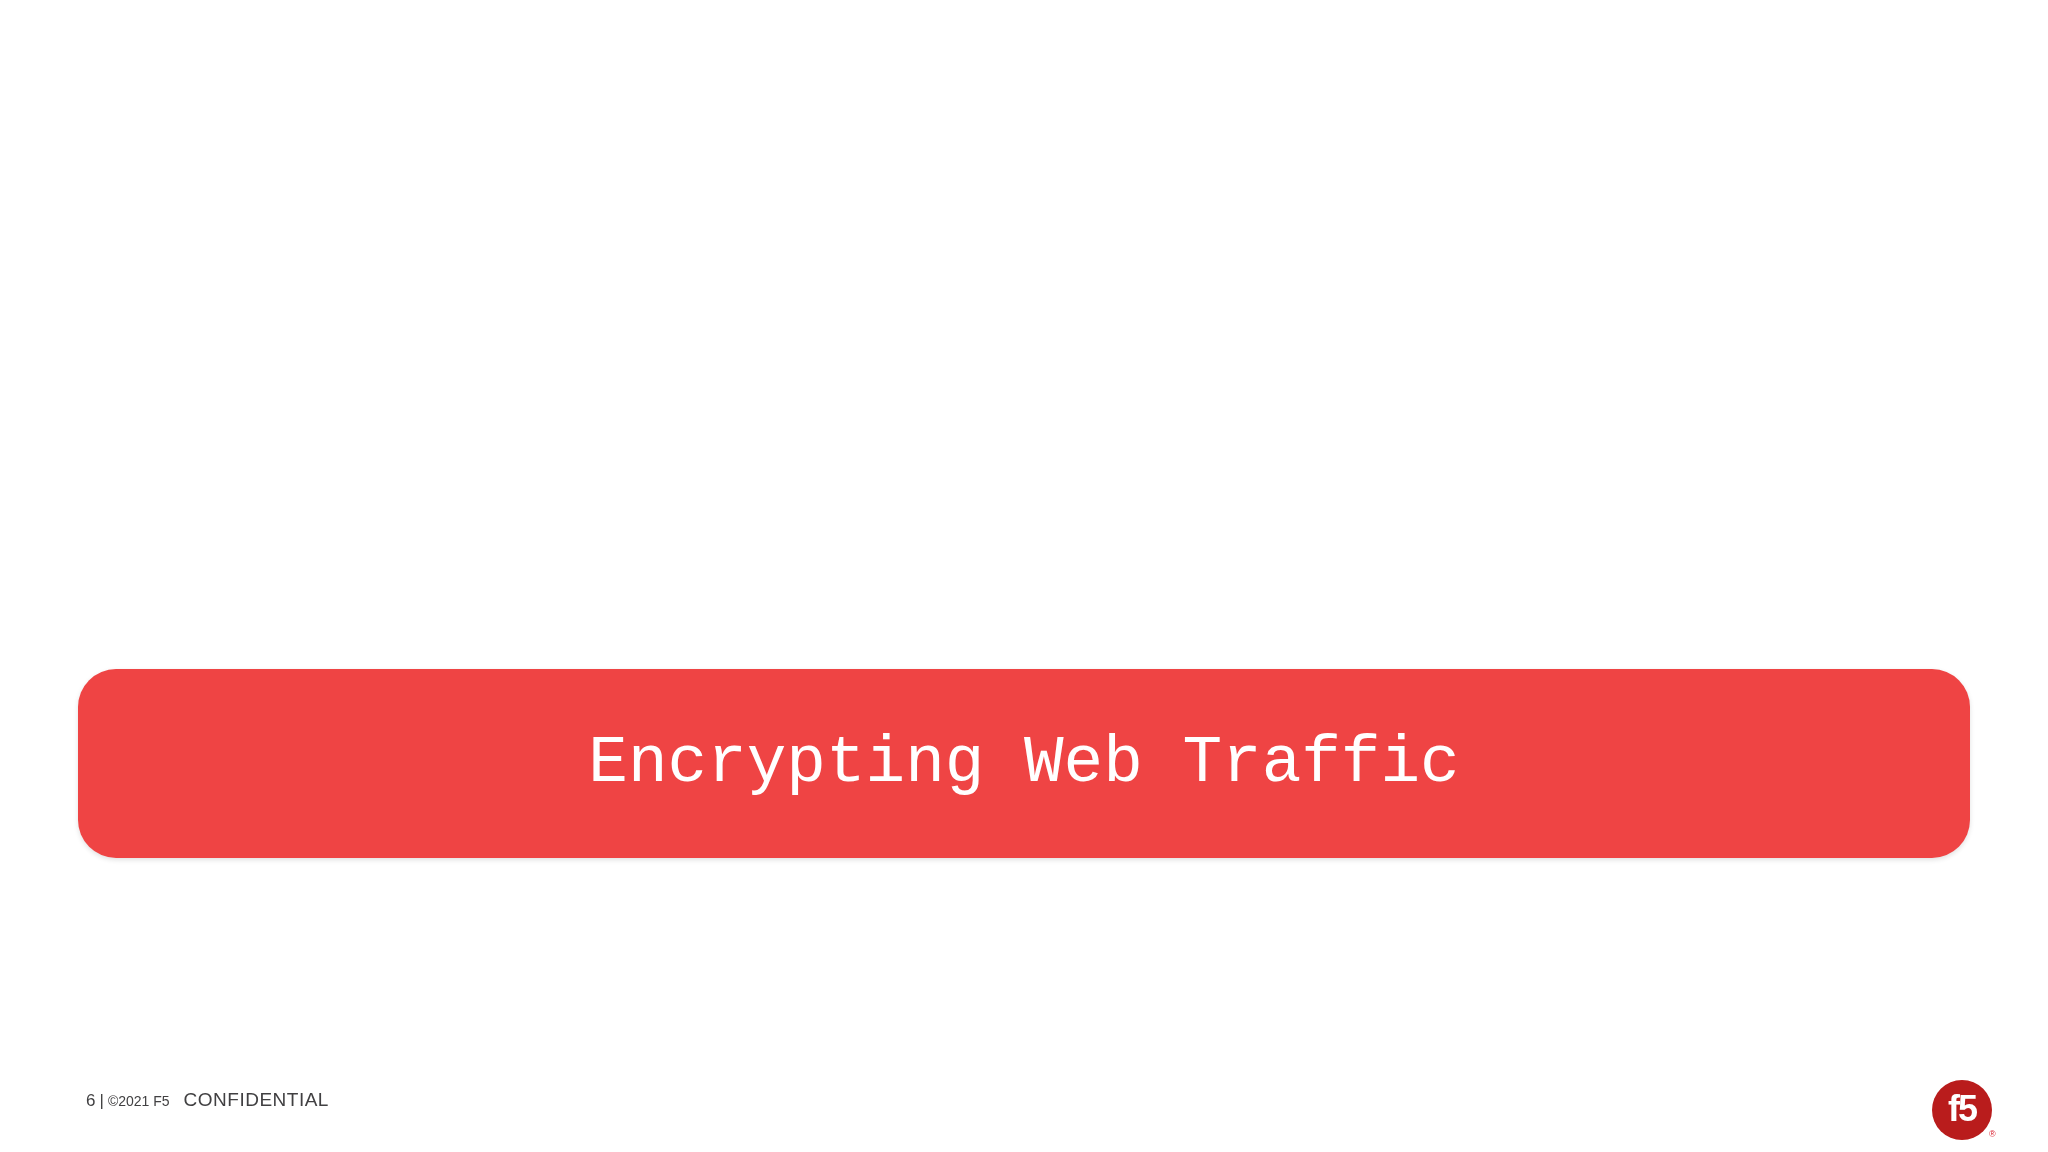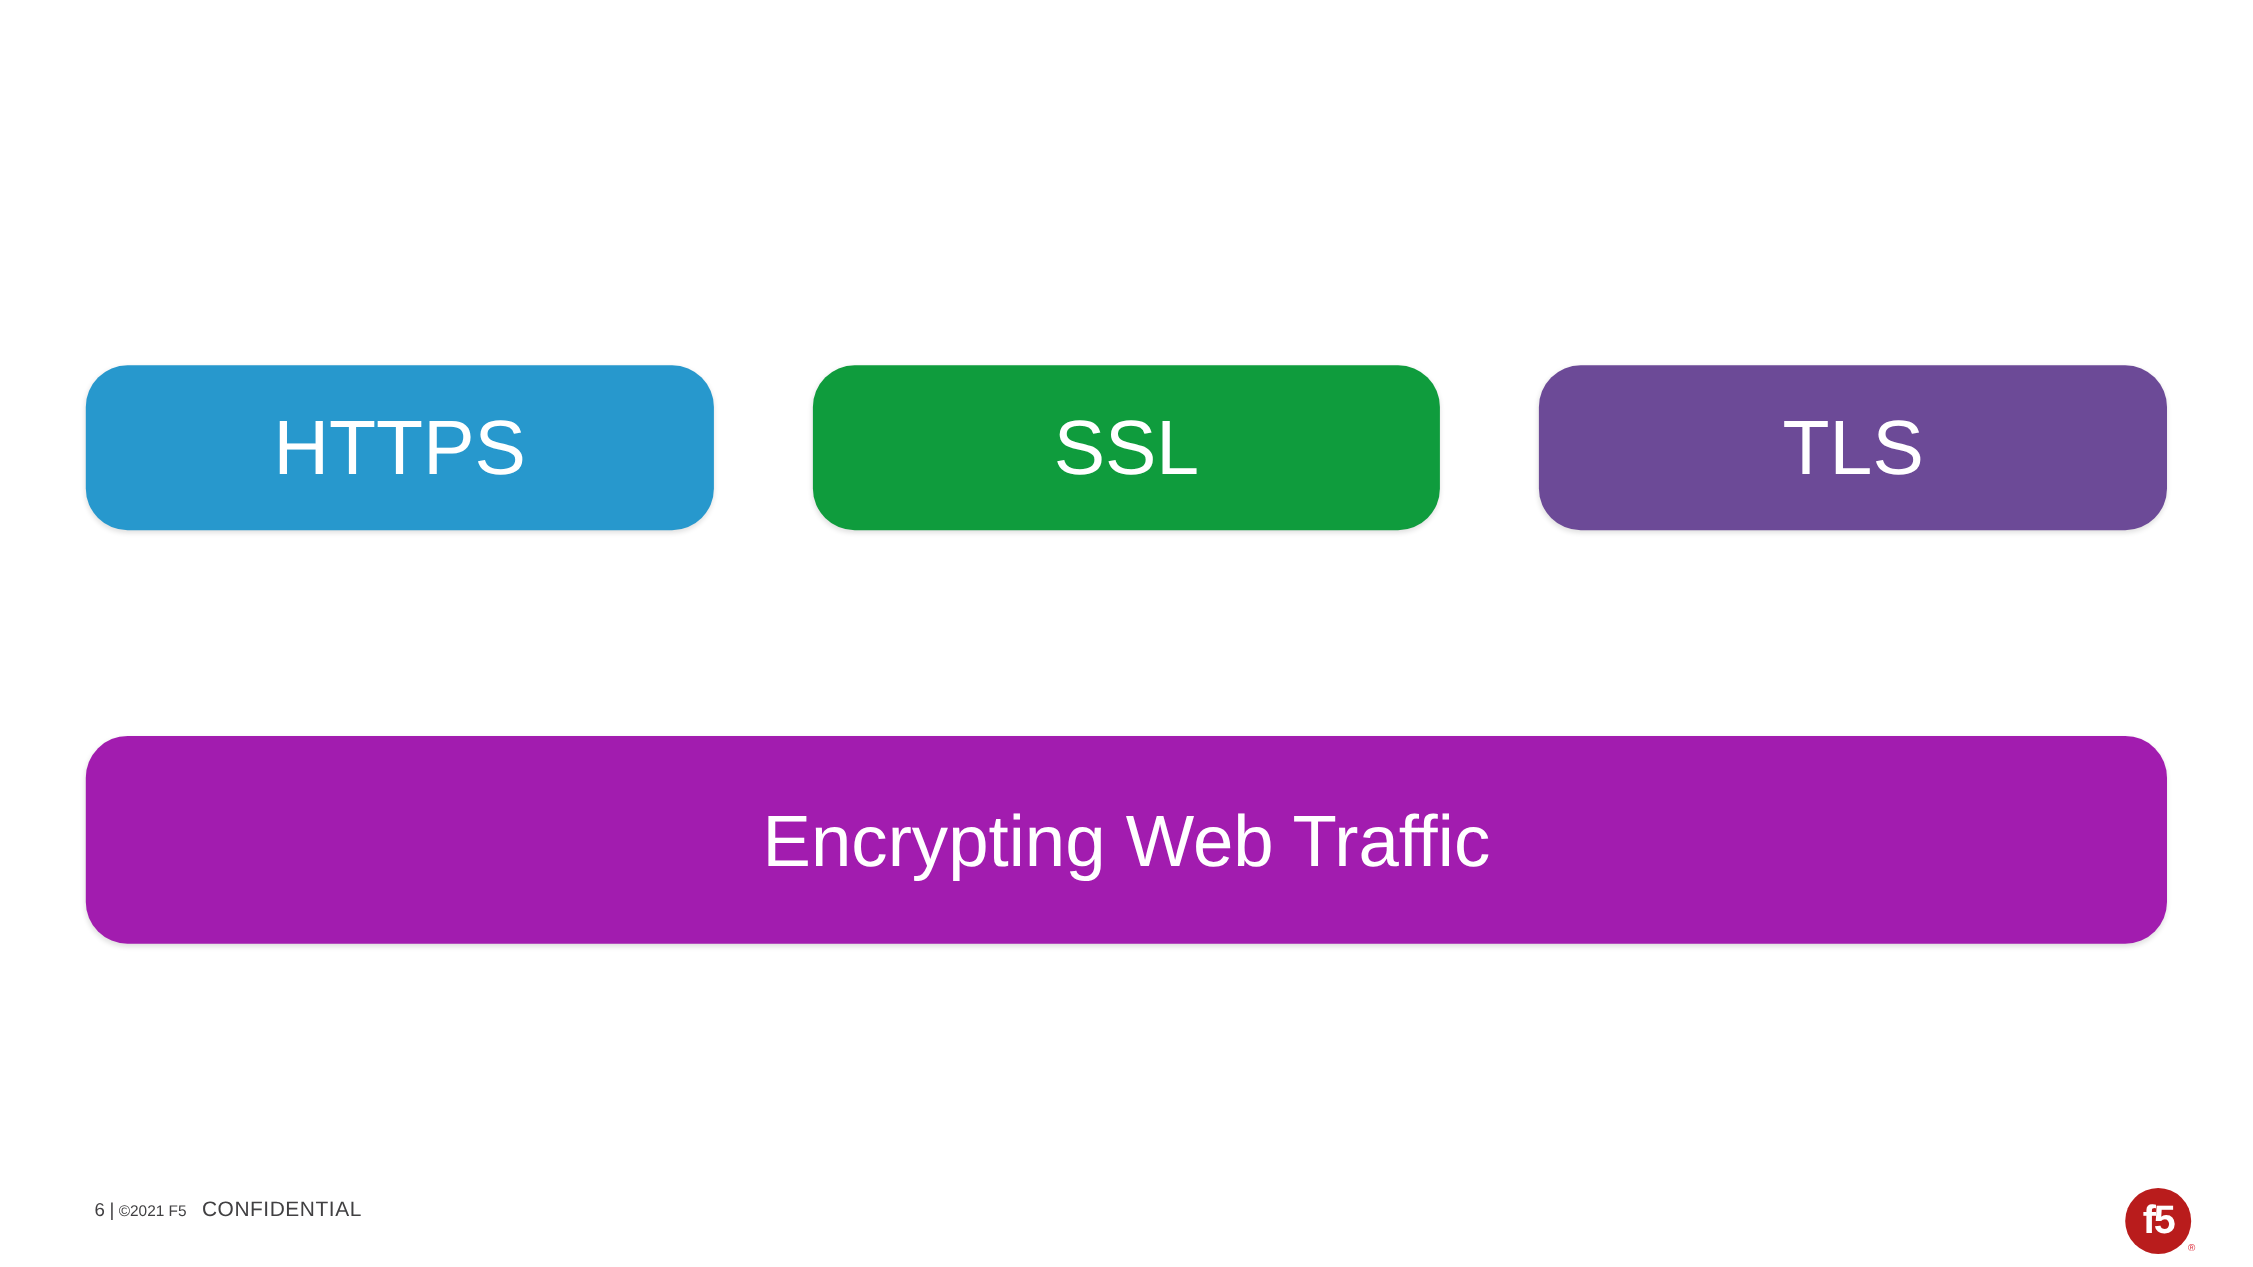--- a/index.html
+++ b/index.html
@@ -103,27 +103,22 @@
     font-size: 9px;
     color: #da2332;
   }
 </style>
 </head>
 <body>
 
 <div class="slide">
 
 
-  <div class="terms-row">
-    <div class="term-box" style="background: rgb(39, 152, 205);">HTTPS</div>
-    <div class="term-box" style="background: rgb(15, 156, 61);">SSL</div>
-    <div class="term-box" style="background: rgb(108, 74, 151);">TLS</div>
-  </div>
 
-  <div class="banner-box" style="background: #a21caf;">Encrypting Web Traffic</div>
+  <div class="banner-box" style="background: #ef4444; font-family: Liberation Mono, monospace;">Encrypting Web Traffic</div>
 
   <div class="slide-footer">
     <span class="footer-pageinfo">6</span><span class="footer-sep">|</span><span class="footer-copyright">©2021 F5</span><span class="footer-classification">CONFIDENTIAL</span>
   </div>
 
   <div class="f5-logo" style="background: #b91c1c;">f5</div>
   <span class="f5-logo-reg">®</span>
 
 </div>
 

